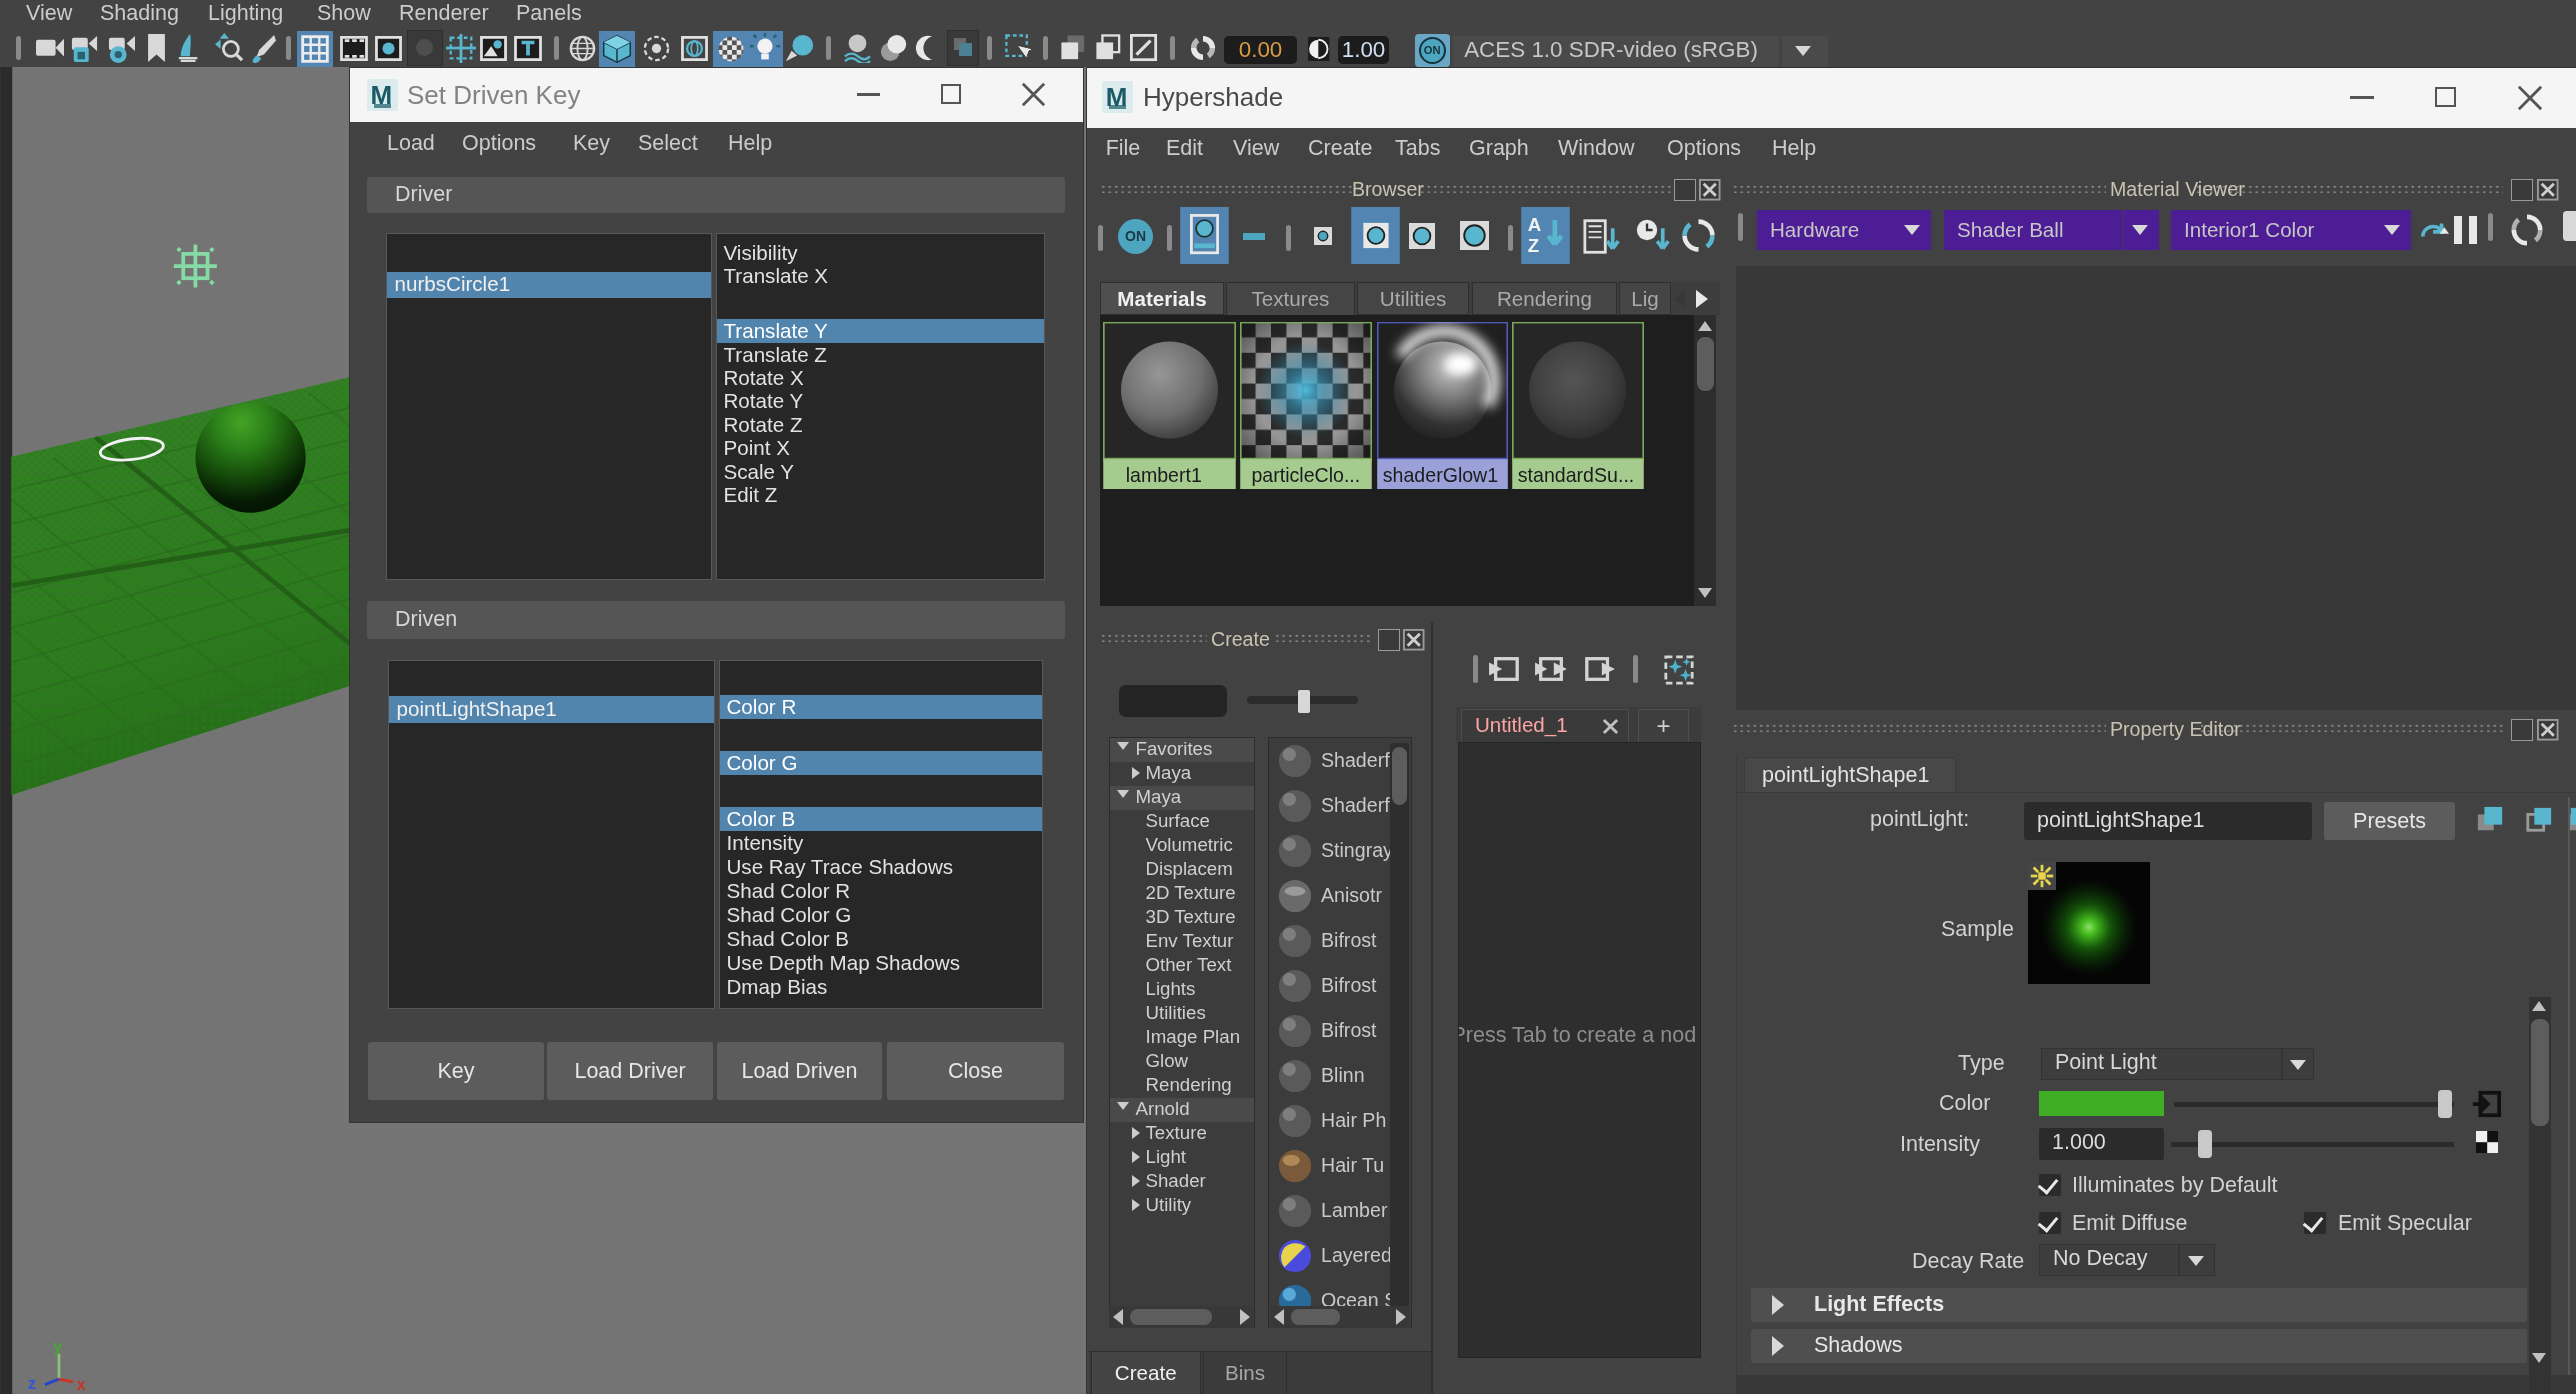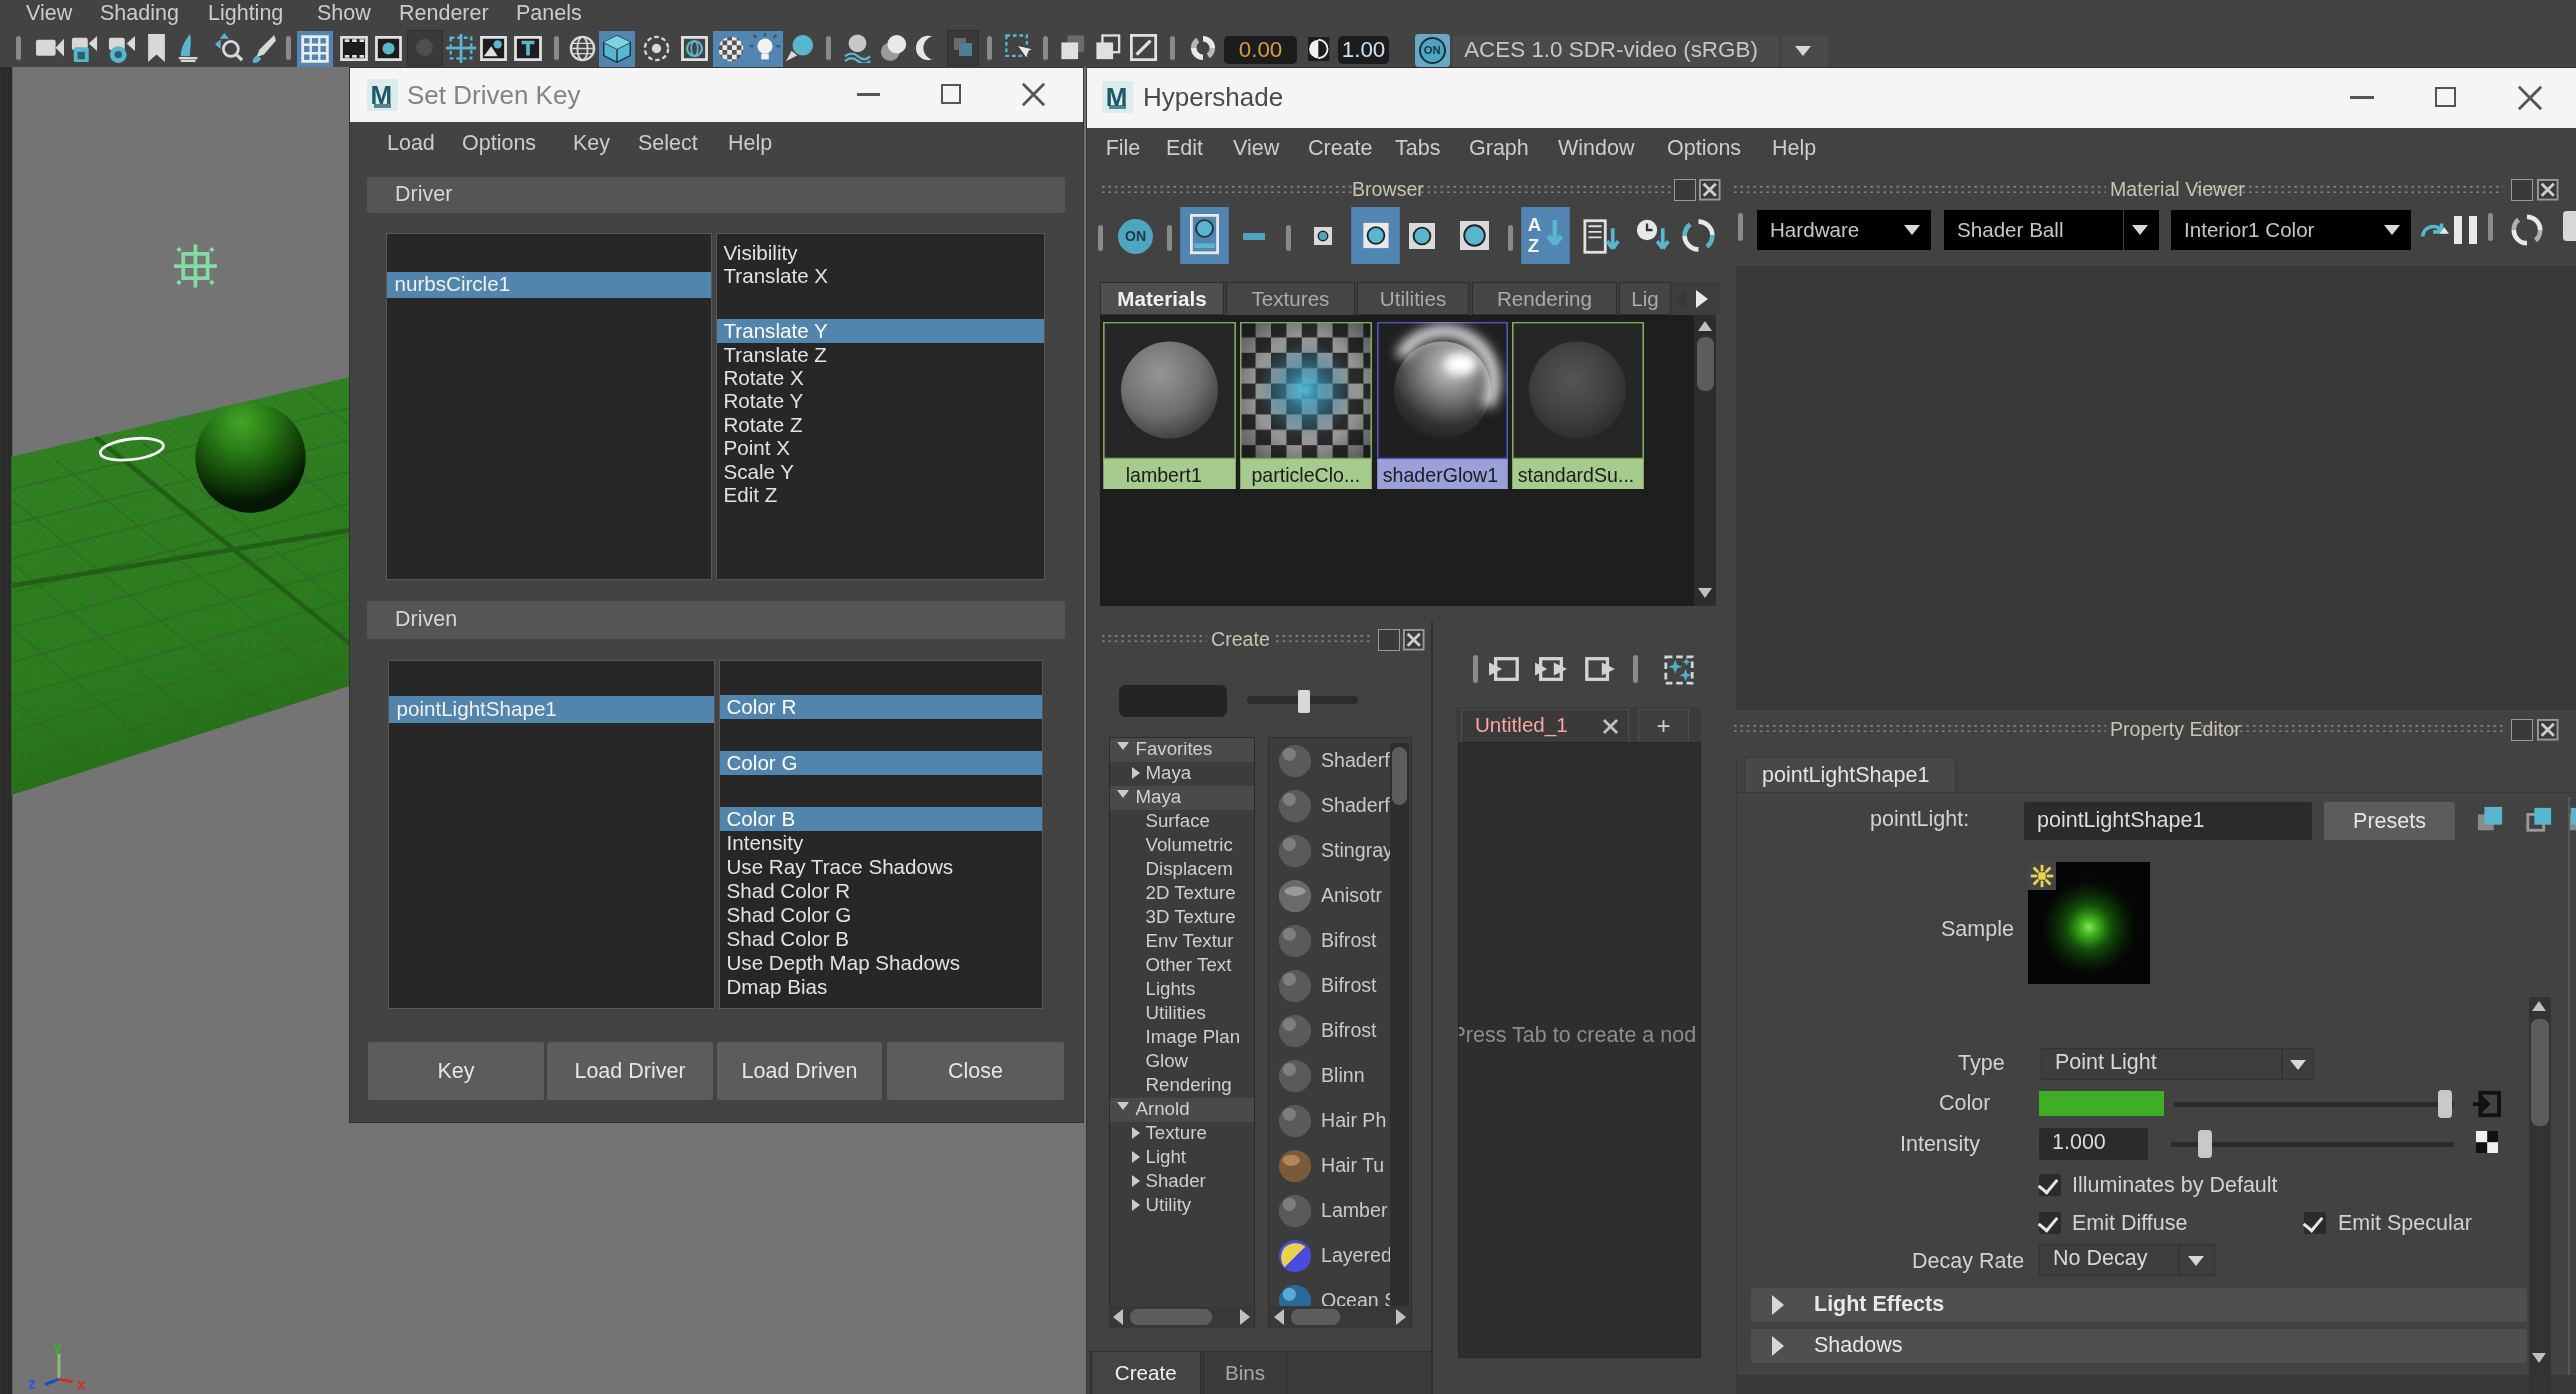--- a/index.html
+++ b/index.html
@@ -11,21 +11,21 @@
   .sep { width:4.7px; border-radius:2.8px; background:#8a8a8a; }
   .winTitle { background:#f5f5f5; }
   .hdrbar { background:#555555; border-radius:2.8px; color:#d6d6d6; }
   .listbox { background:#272727; border:0.9px solid #585858; }
   .hl { background:#5285ad;margin-top:32px; }
   .btn { background:#5c5c5c; border-radius:2.8px; color:#e6e6e6;
          display:flex; align-items:center; justify-content:center; font-size:21.5px; }
   .dots { background-image:radial-gradient(#8f8f8f 1px, transparent 1.2px);
           background-size:6.5px 5.6px; background-position:0 0; height:9.3px; }
   .pnl-ttl { color:#c9c4b2; font-size:19.6px; }
-  .tb-dd { background:#000000; color:#c6c6c6; font-size:20.6px; display:flex; align-items:center; }
+  .tb-dd { background:#4c1d95; color:#c6c6c6; font-size:20.6px; display:flex; align-items:center; }
   .ddarrow { width:0; height:0; border-left:8.4px solid transparent; border-right:8.4px solid transparent; border-top:10.3px solid #d8d8d8; }
   .chk { background:#2b2b2b; border-radius:1.9px; position:absolute; }
   .chk:after { content:""; position:absolute; left:2.8px; top:0.9px; width:9.3px; height:15px;
      border:solid #e8e8e8; border-width:0 3.7px 3.7px 0; transform:rotate(40deg); }
 </style>
 </head>
 <body>
 <div id="stage">
 
   <div class="abs" style="left:0;top:0;width:2576px;height:28px;background:#434343;"></div>
@@ -813,21 +813,21 @@
     <div class="abs" style="left:852px;top:1023px;color:#d2d2d2;font-size:21.5px;">Color</div>
     <div class="abs" style="left:952px;top:1023px;width:125px;height:25px;background:#3fae24;"></div>
     <div class="abs" style="left:1087px;top:1034px;width:280px;height:4.7px;background:#2b2b2b;"></div>
     <div class="abs" style="left:1351px;top:1022px;width:14px;height:28px;background:#c9c9c9;border-radius:3.7px;"></div>
     <svg class="abs" style="left:1384px;top:1021px;" width="30" height="30" viewBox="0 0 32 32">
         <rect x="10" y="4" width="20" height="24" fill="none" stroke="#111" stroke-width="4"></rect>
         <path d="M2 16 h16 M10 8 l8 8 l-8 8" stroke="#111" stroke-width="4" fill="none"></path>
       </svg>
 
     <div class="abs" style="left:813px;top:1064px;color:#d2d2d2;font-size:21.5px;">Intensity</div>
-    <div class="abs" style="left:952px;top:1060px;width:109px;height:32px;background:#2b2b2b;border-radius:2.8px;color:#dcdcdc;font-size:21.5px;padding:1.9px 0 0 13px;">1.000</div>
+    <div class="abs" style="left:952px;top:1060px;width:125px;height:32px;background:#2b2b2b;border-radius:2.8px;color:#dcdcdc;font-size:21.5px;padding:1.9px 0 0 13px;">1.000</div>
     <div class="abs" style="left:1084px;top:1074px;width:283px;height:4.7px;background:#2b2b2b;"></div>
     <div class="abs" style="left:1111px;top:1062px;width:14px;height:28px;background:#c9c9c9;border-radius:3.7px;"></div>
     <svg class="abs" style="left:1389px;top:1063px;" width="22.4" height="22.4" viewBox="0 0 24 24">
         <rect x="0" y="0" width="24" height="24" fill="#111"></rect>
         <rect x="0" y="0" width="12" height="12" fill="#f0f0f0"></rect>
         <rect x="12" y="12" width="12" height="12" fill="#f0f0f0"></rect>
       </svg>
 
     <div class="chk" style="left:952px;top:1106px;width:22.4px;height:22.4px;"></div>
     <div class="abs" style="left:985px;top:1105px;color:#d2d2d2;font-size:21.5px;">Illuminates by Default</div>

